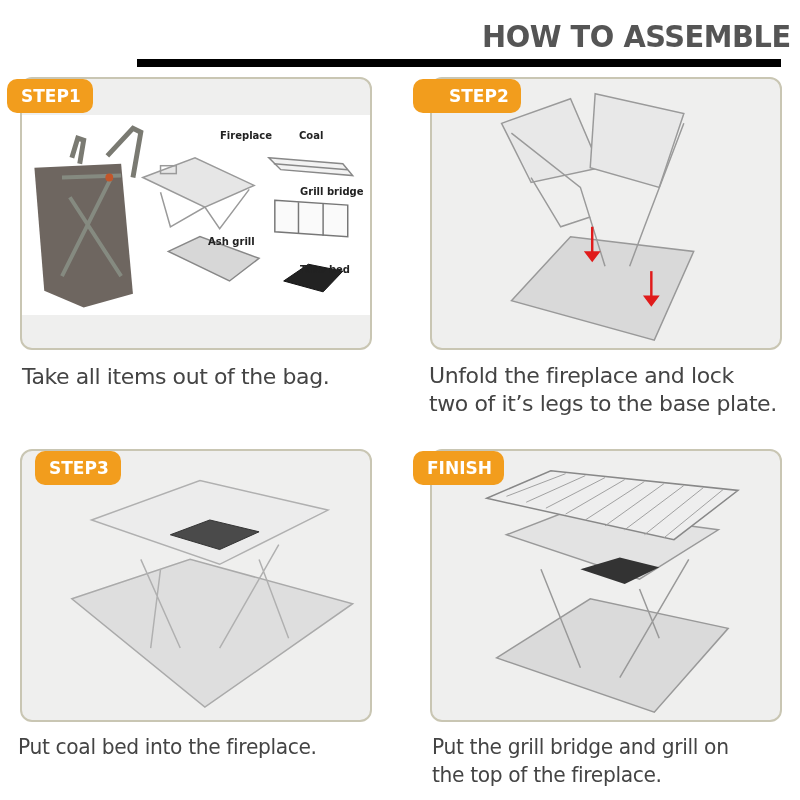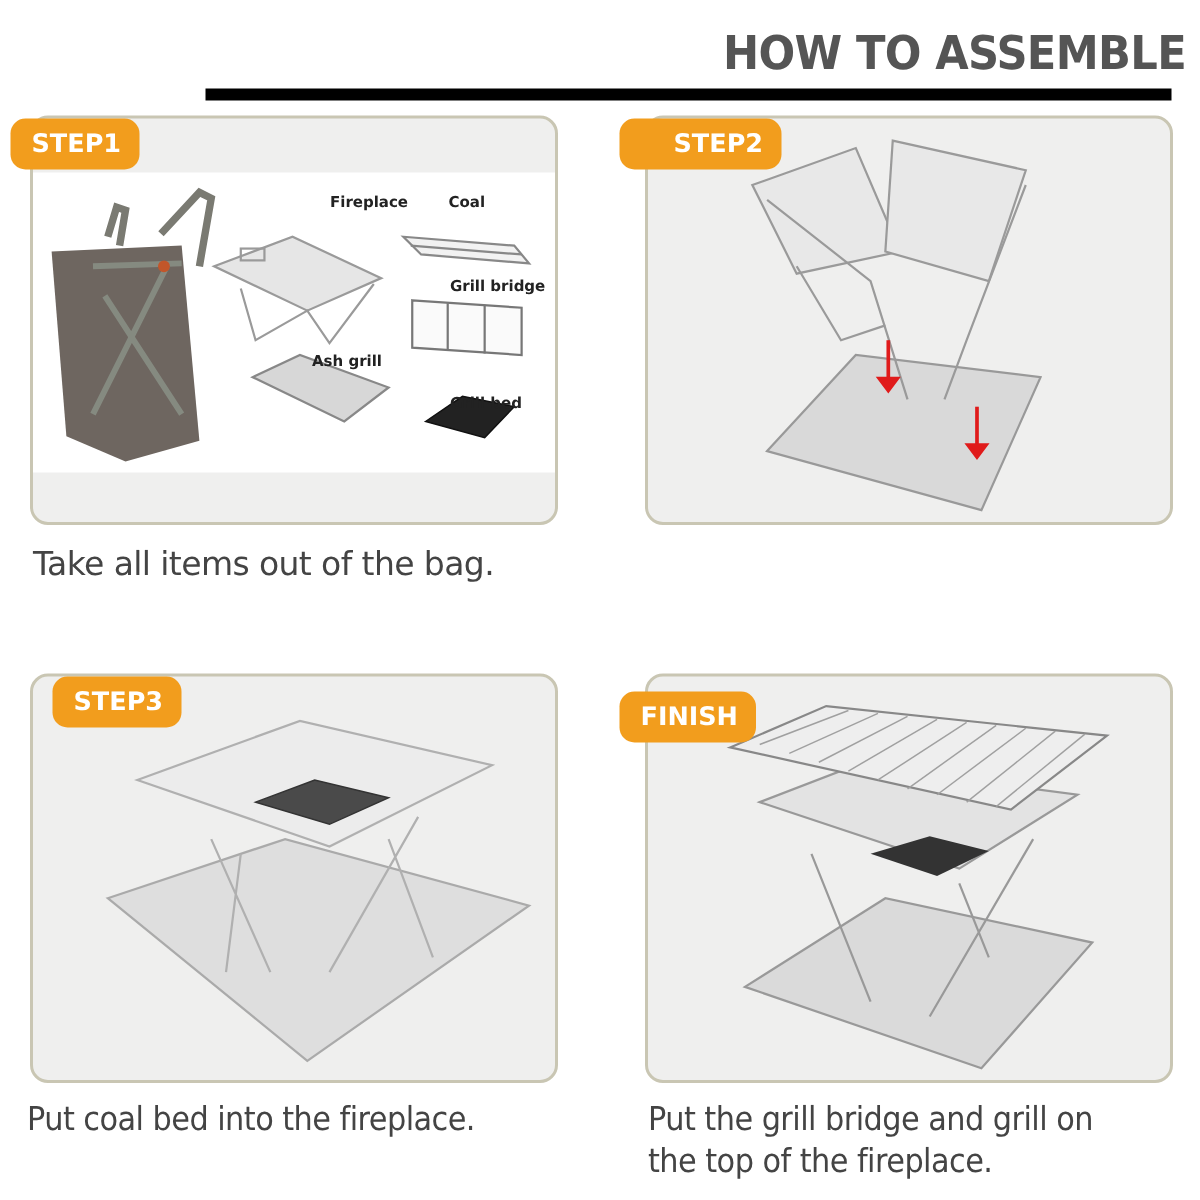--- a/index.html
+++ b/index.html
@@ -83,21 +83,21 @@
     </g>
 
     <g fill="#222" stroke="#111">
       <path d="M265 205 L290 188 L325 195 L305 216 Z"></path>
     </g>
   </svg>
   <div class="part-label" style="left:157px; top:51px;margin-left:41px;">Fireplace</div>
   <div class="part-label" style="left:277px; top:51px;">Coal</div>
   <div class="part-label" style="left:278px; top:107px;">Grill bridge</div>
   <div class="part-label" style="left:186px; top:157px;">Ash grill</div>
-  <div class="part-label" style="left:278px; top:185px;">Grill bed</div>
+  <div class="part-label" style="left:278px; top:185px;">Take bed</div>
 </div>
 <div class="caption" style="left:22px; top:363px;">
   <div>Take all items out of the bag.</div>
 </div>
 
 <div class="badge" style="left:413px; top:79px;padding-left:36px;">STEP2</div>
 <div class="panel" style="left:430px; top:77px; width:352px; height:273px;">
   <svg class="svgwrap" viewBox="0 0 352 273">
     <g stroke="#999" fill="#d9d9d9" stroke-width="1.5">
       <path d="M80 225 L140 160 L265 175 L225 265 Z"></path>
@@ -111,20 +111,22 @@
     </g>
     <g stroke="#e01b1b" stroke-width="2.5" fill="#e01b1b">
       <line x1="162" y1="150" x2="162" y2="180"></line>
       <path d="M156 176 L168 176 L162 184 Z"></path>
       <line x1="222" y1="195" x2="222" y2="225"></line>
       <path d="M216 221 L228 221 L222 229 Z"></path>
     </g>
   </svg>
 </div>
 <div class="caption" style="left:429px; top:362px;">
+  <div>Unfold the fireplace and lock</div>
+  <div>two of it’s legs to the base plate.</div>
 </div>
 
 <div class="badge" style="left:7px; top:451px;margin-left:28px;">STEP3</div>
 <div class="panel" style="left:20px; top:449px; width:352px; height:273px;">
   <svg class="svgwrap" viewBox="0 0 352 273">
     <g stroke="#aaa" fill="#dedede" stroke-width="1.5">
       <path d="M50 150 L170 110 L335 155 L185 260 Z"></path>
     </g>
     <g stroke="#b0b0b0" fill="#ececec" stroke-width="1.5">
       <path d="M70 70 L180 30 L310 60 L200 115 Z"></path>
@@ -132,21 +134,21 @@
     </g>
     <g fill="#4a4a4a" stroke="#333">
       <path d="M150 85 L190 70 L240 82 L200 100 Z"></path>
     </g>
   </svg>
 </div>
 <div class="caption condensed" style="left:18px; top:733px;">
   <div>Put coal bed into the fireplace.</div>
 </div>
 
-<div class="badge" style="left:413px; top:461px;text-align:center;">FINISH</div>
+<div class="badge" style="left:413px; top:451px;text-align:center;">FINISH</div>
 <div class="panel" style="left:430px; top:449px; width:352px; height:273px;">
   <svg class="svgwrap" viewBox="0 0 352 273">
     <g stroke="#999" fill="#dadada" stroke-width="1.5">
       <path d="M65 210 L160 150 L300 180 L225 265 Z"></path>
     </g>
     <g stroke="#999" fill="#e3e3e3" stroke-width="1.5">
       <path d="M75 85 L140 60 L290 80 L210 130 Z"></path>
       <path d="M110 120 L150 220 M260 110 L190 230 M210 140 L230 190" fill="none"></path>
     </g>
     <g fill="#333">

